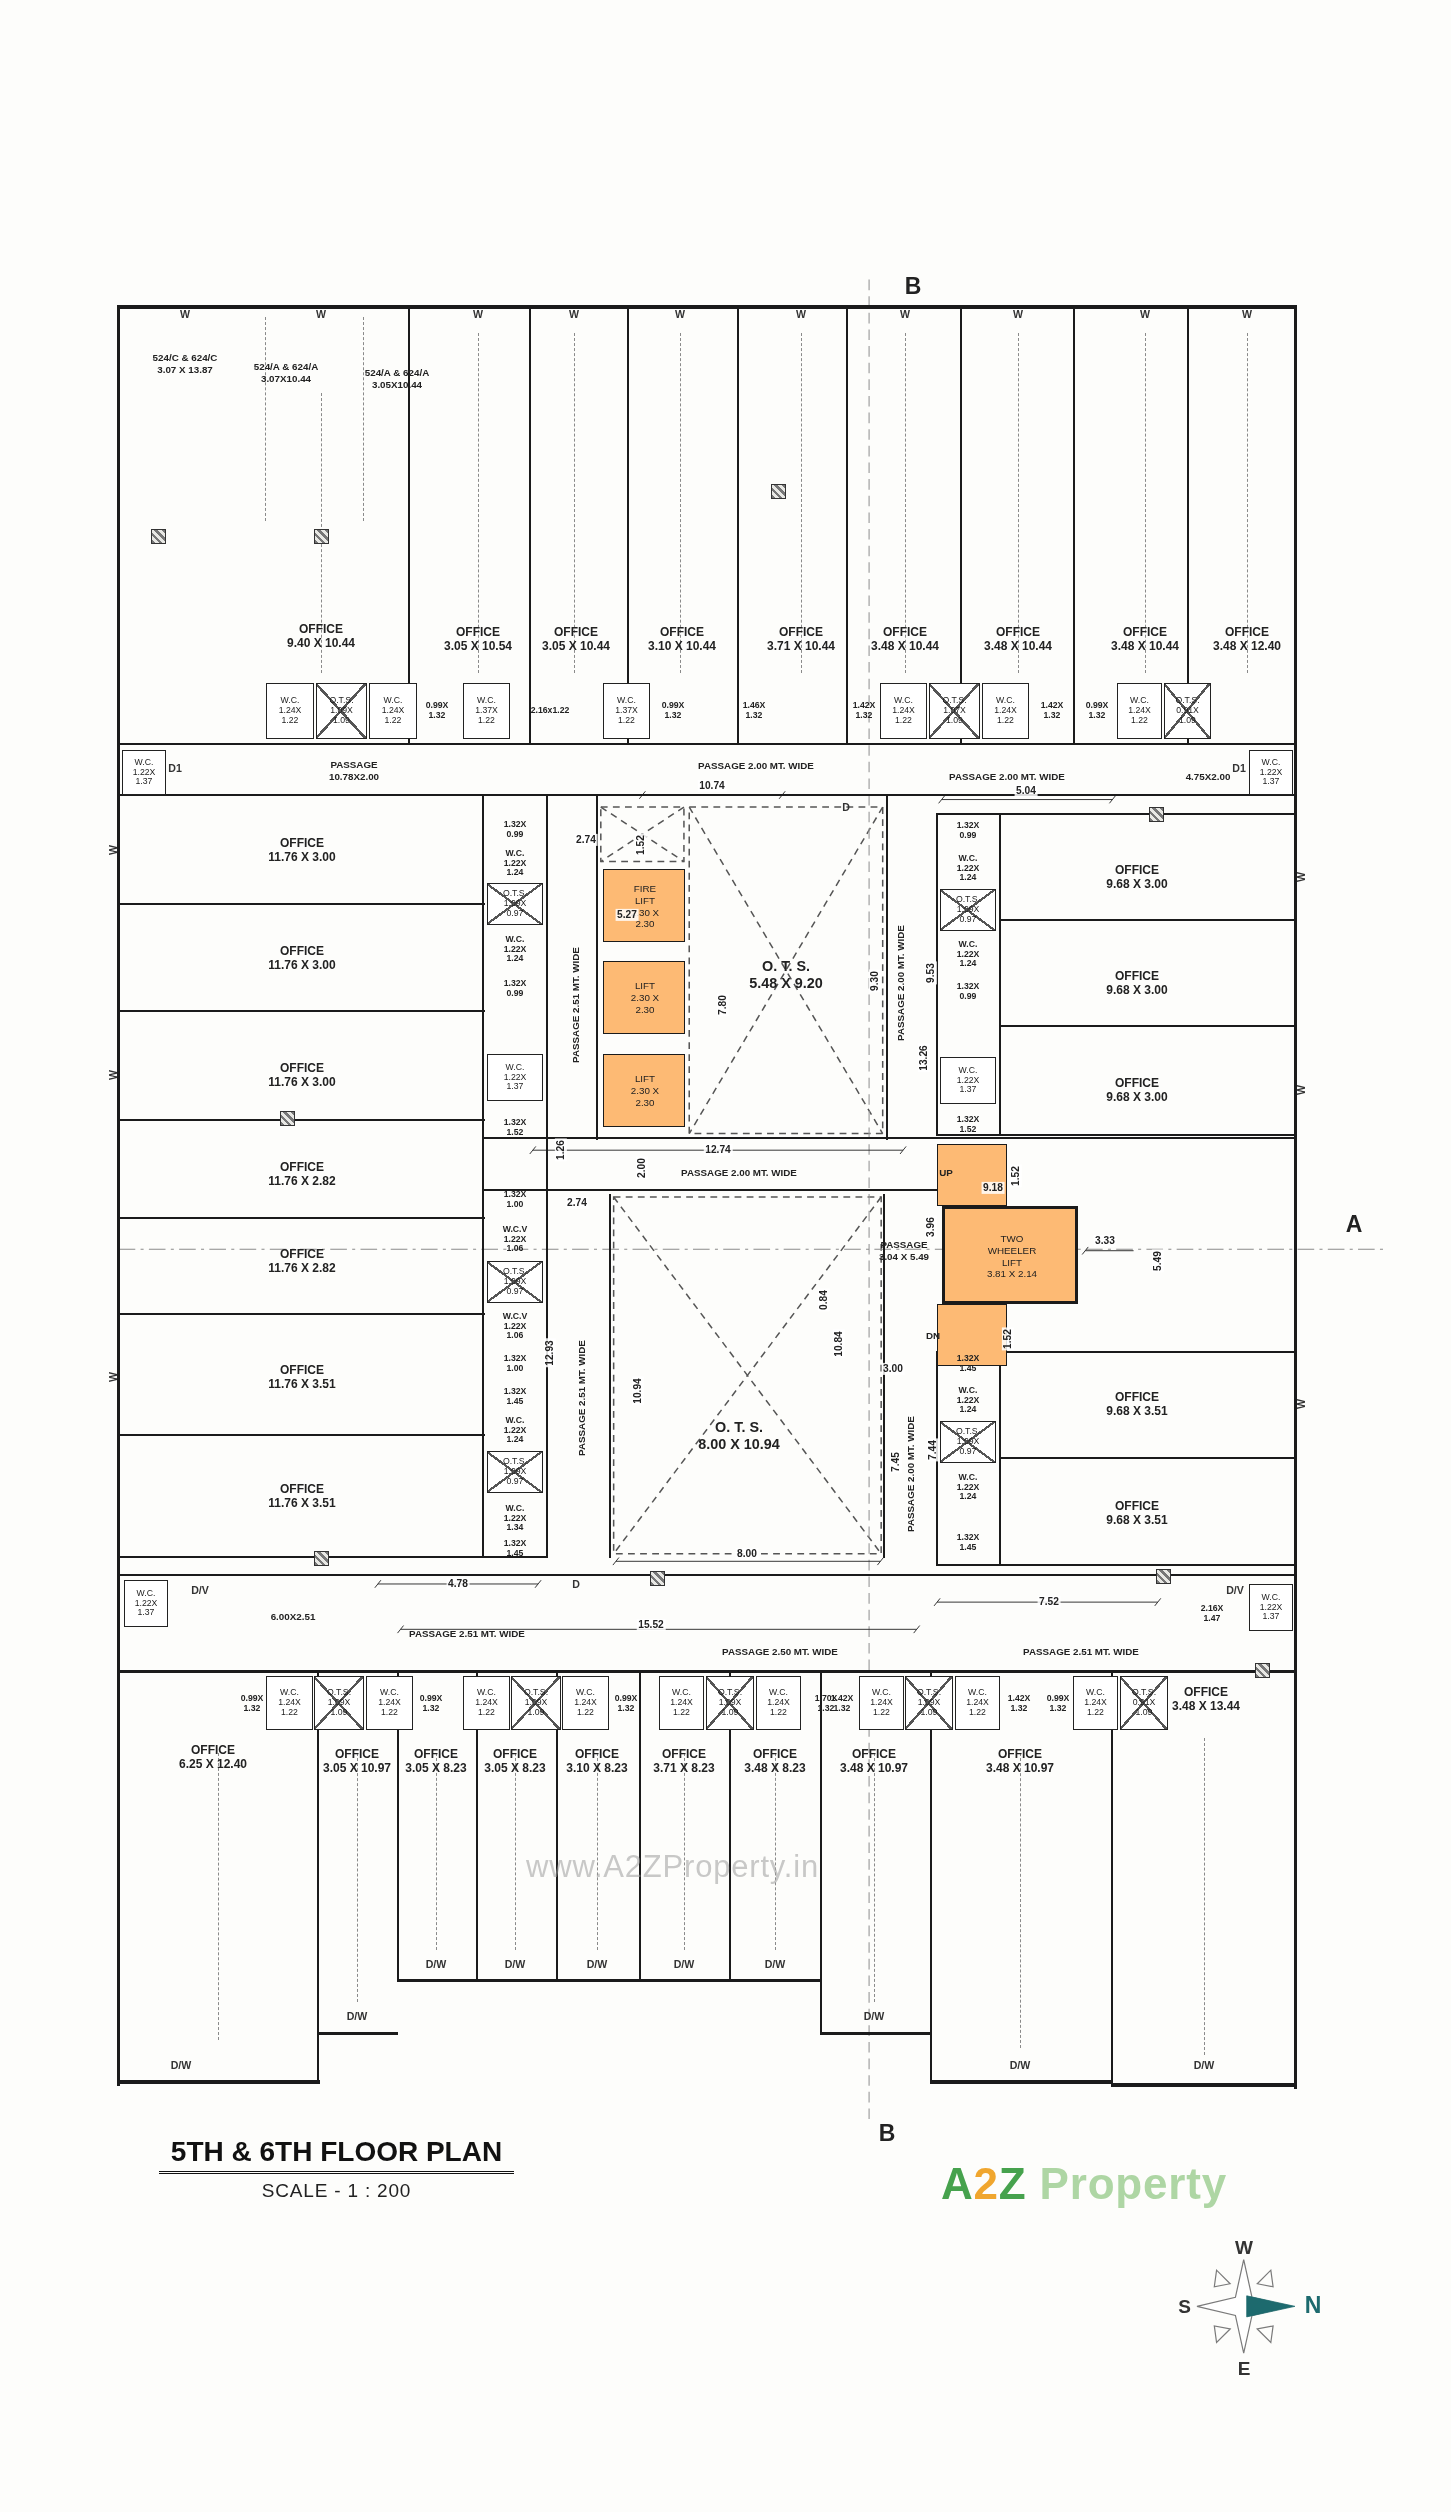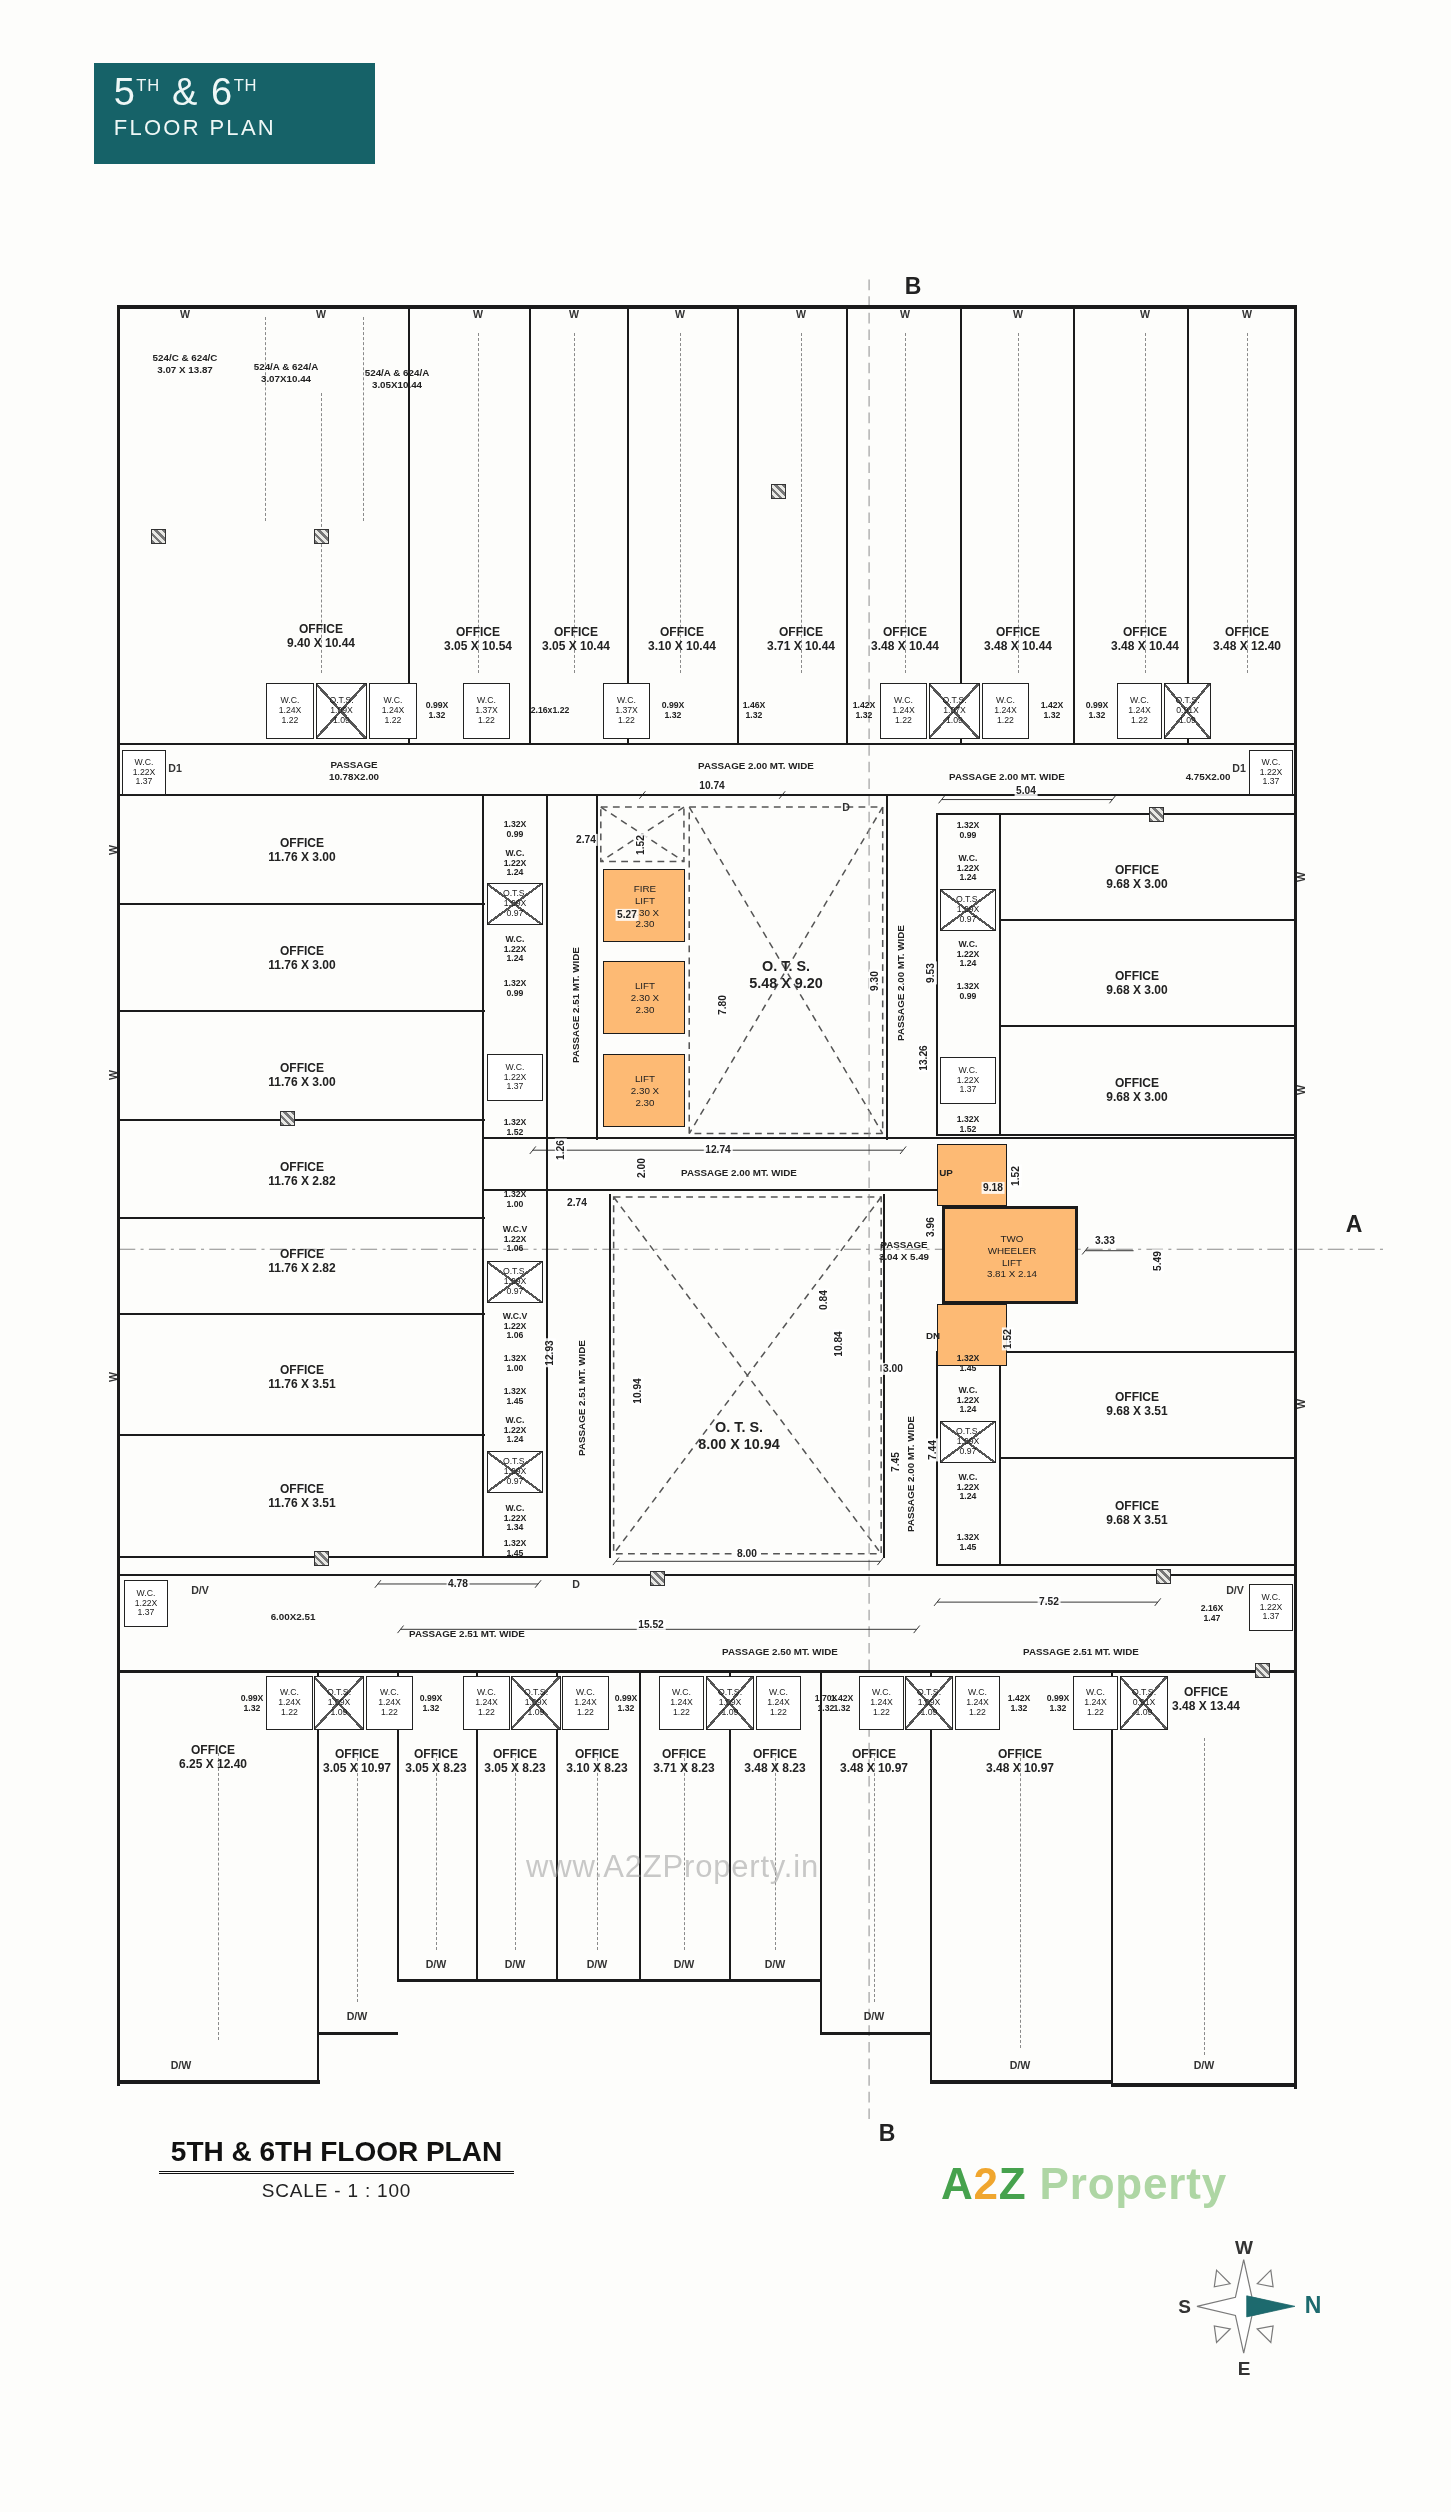--- a/index.html
+++ b/index.html
@@ -46,24 +46,20 @@
   #compass{position:absolute;left:1168px;top:2231px;}
   #compass .cl{position:absolute;transform:translate(-50%,-50%);font-size:19px;color:#333;}
   #compass .n{color:#1d6a6e;font-weight:bold;font-size:23px;}
   svg.lines{position:absolute;left:0;top:0;pointer-events:none;}
 </style>
 </head>
 <body>
 
 <div id="page">
 
-  <div id="titlebox">
-    <div class="l1"><span>5</span><sup>TH</sup><span> &amp; </span><span>6</span><sup>TH</sup></div>
-    <div class="l2">FLOOR PLAN</div>
-  </div>
 
   <svg class="lines" width="1451" height="2512" viewBox="0 0 1920 3324">
     <g stroke="#555" stroke-width="2" fill="none" stroke-dasharray="9 7">
       <rect x="912" y="1068" width="256" height="432"></rect>
       <line x1="912" y1="1068" x2="1168" y2="1500"></line>
         <line x1="1168" y1="1068" x2="912" y2="1500"></line>
       <rect x="795" y="1068" width="110" height="72"></rect>
       <line x1="795" y1="1068" x2="905" y2="1140"></line>
         <line x1="905" y1="1068" x2="795" y2="1140"></line>
       <rect x="812" y="1584" width="354" height="472"></rect>
@@ -605,21 +601,21 @@
   <b class="wmark sm" style="left:175px;top:768px">D1</b>
   <b class="wmark sm" style="left:1239px;top:768px">D1</b>
   <b class="wmark sm" style="left:576px;top:1584px">D</b>
   <b class="wmark sm" style="left:846px;top:807px">D</b>
 
   <b class="marker" style="left:913px;top:286px">B</b>
   <b class="marker" style="left:887px;top:2133px">B</b>
   <b class="marker" style="left:1354px;top:1224px">A</b>
 
   <div id="foot-title">5TH &amp; 6TH FLOOR PLAN</div>
-  <div id="foot-scale">SCALE - 1 : 100</div>
+  <div id="foot-scale">SCALE - 1 : 200</div>
 
   <div id="wm-center">www.A2ZProperty.in</div>
   <div id="wm-brand"><span class="ga">A</span><span class="o2">2</span><span class="gz">Z</span><span class="rest"> Property</span></div>
 
   <div id="compass">
     <svg width="174" height="162" viewBox="0 0 230 215">
       <path d="M100,38 L111,88 L162,100 L111,112 L100,162 L89,112 L38,100 L89,88 Z" fill="#ffffff" stroke="#7a7a7a" stroke-width="1.6"></path>
       <path d="M118,70 L136,52 L139,74 Z" fill="none" stroke="#7a7a7a" stroke-width="1.6"></path>
       <path d="M118,130 L136,148 L139,126 Z" fill="none" stroke="#7a7a7a" stroke-width="1.6"></path>
       <path d="M82,70 L64,52 L61,74 Z" fill="none" stroke="#7a7a7a" stroke-width="1.6"></path>

